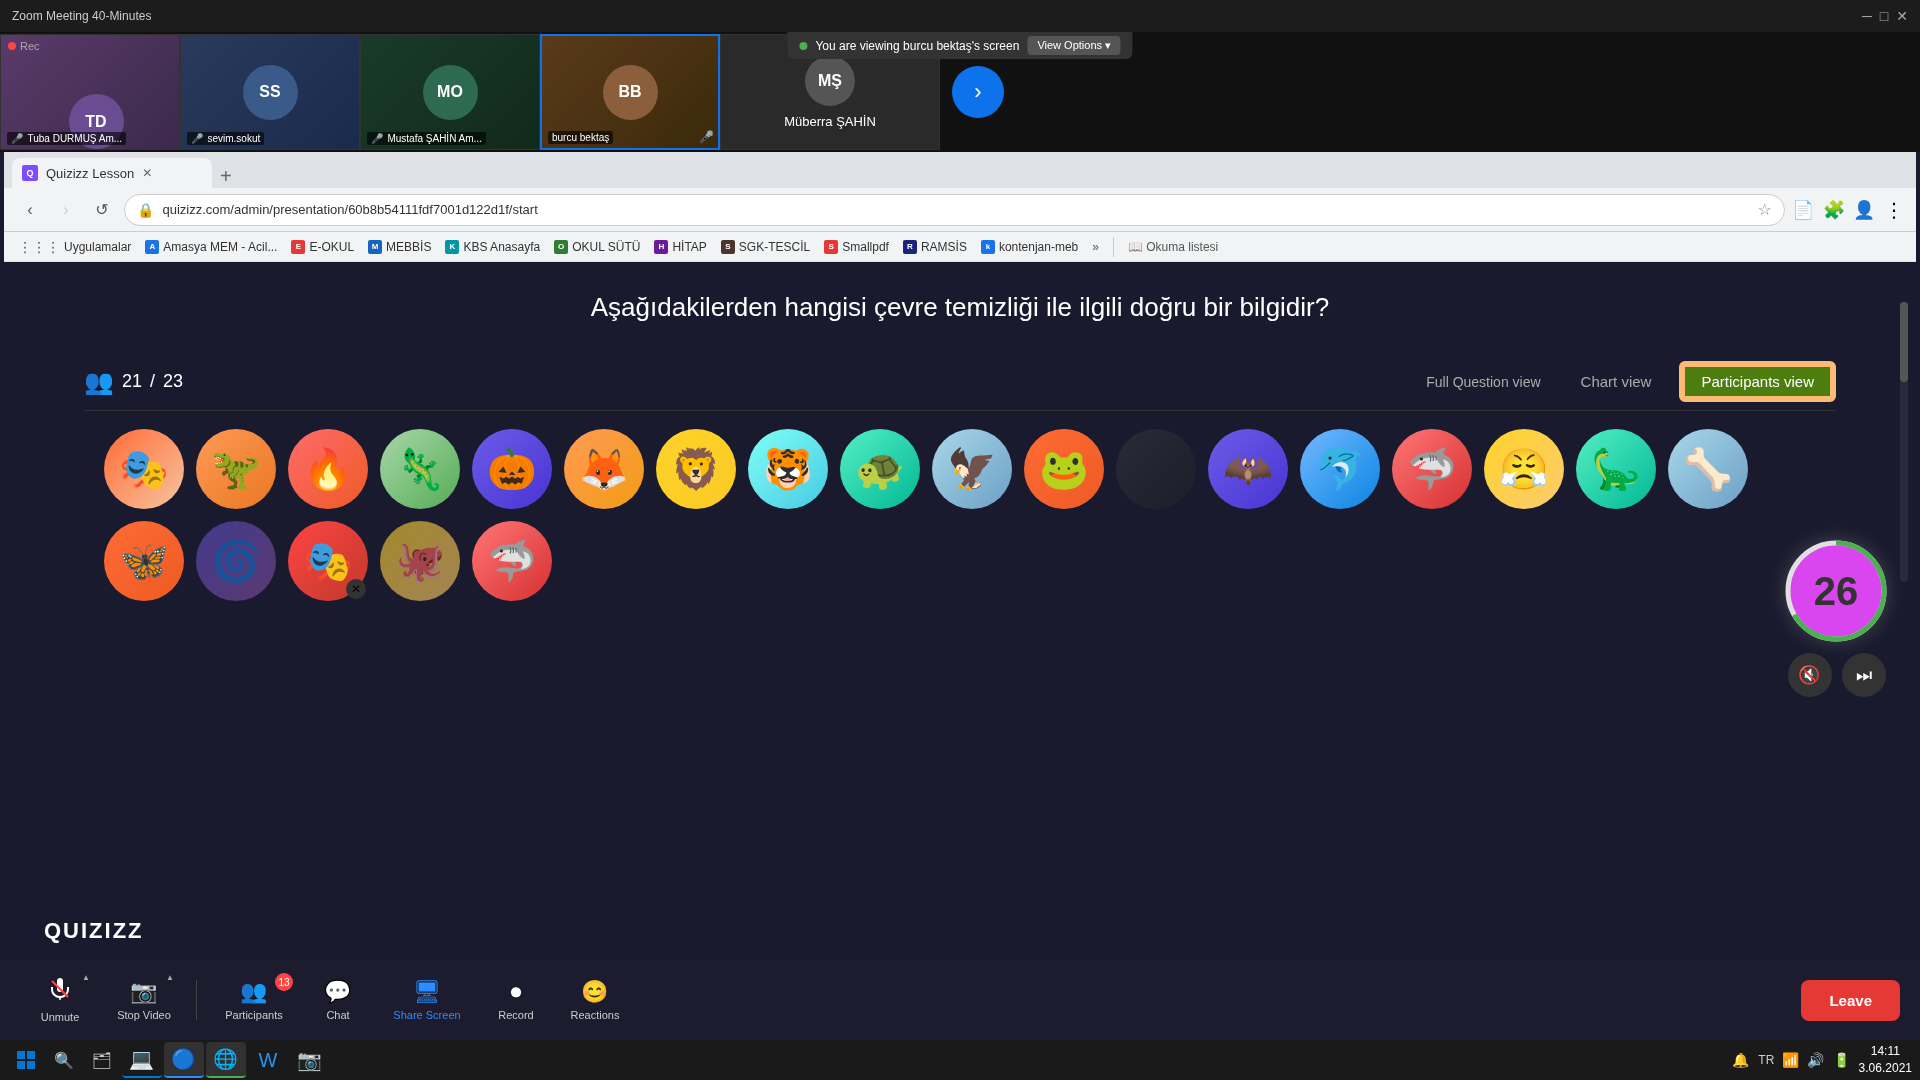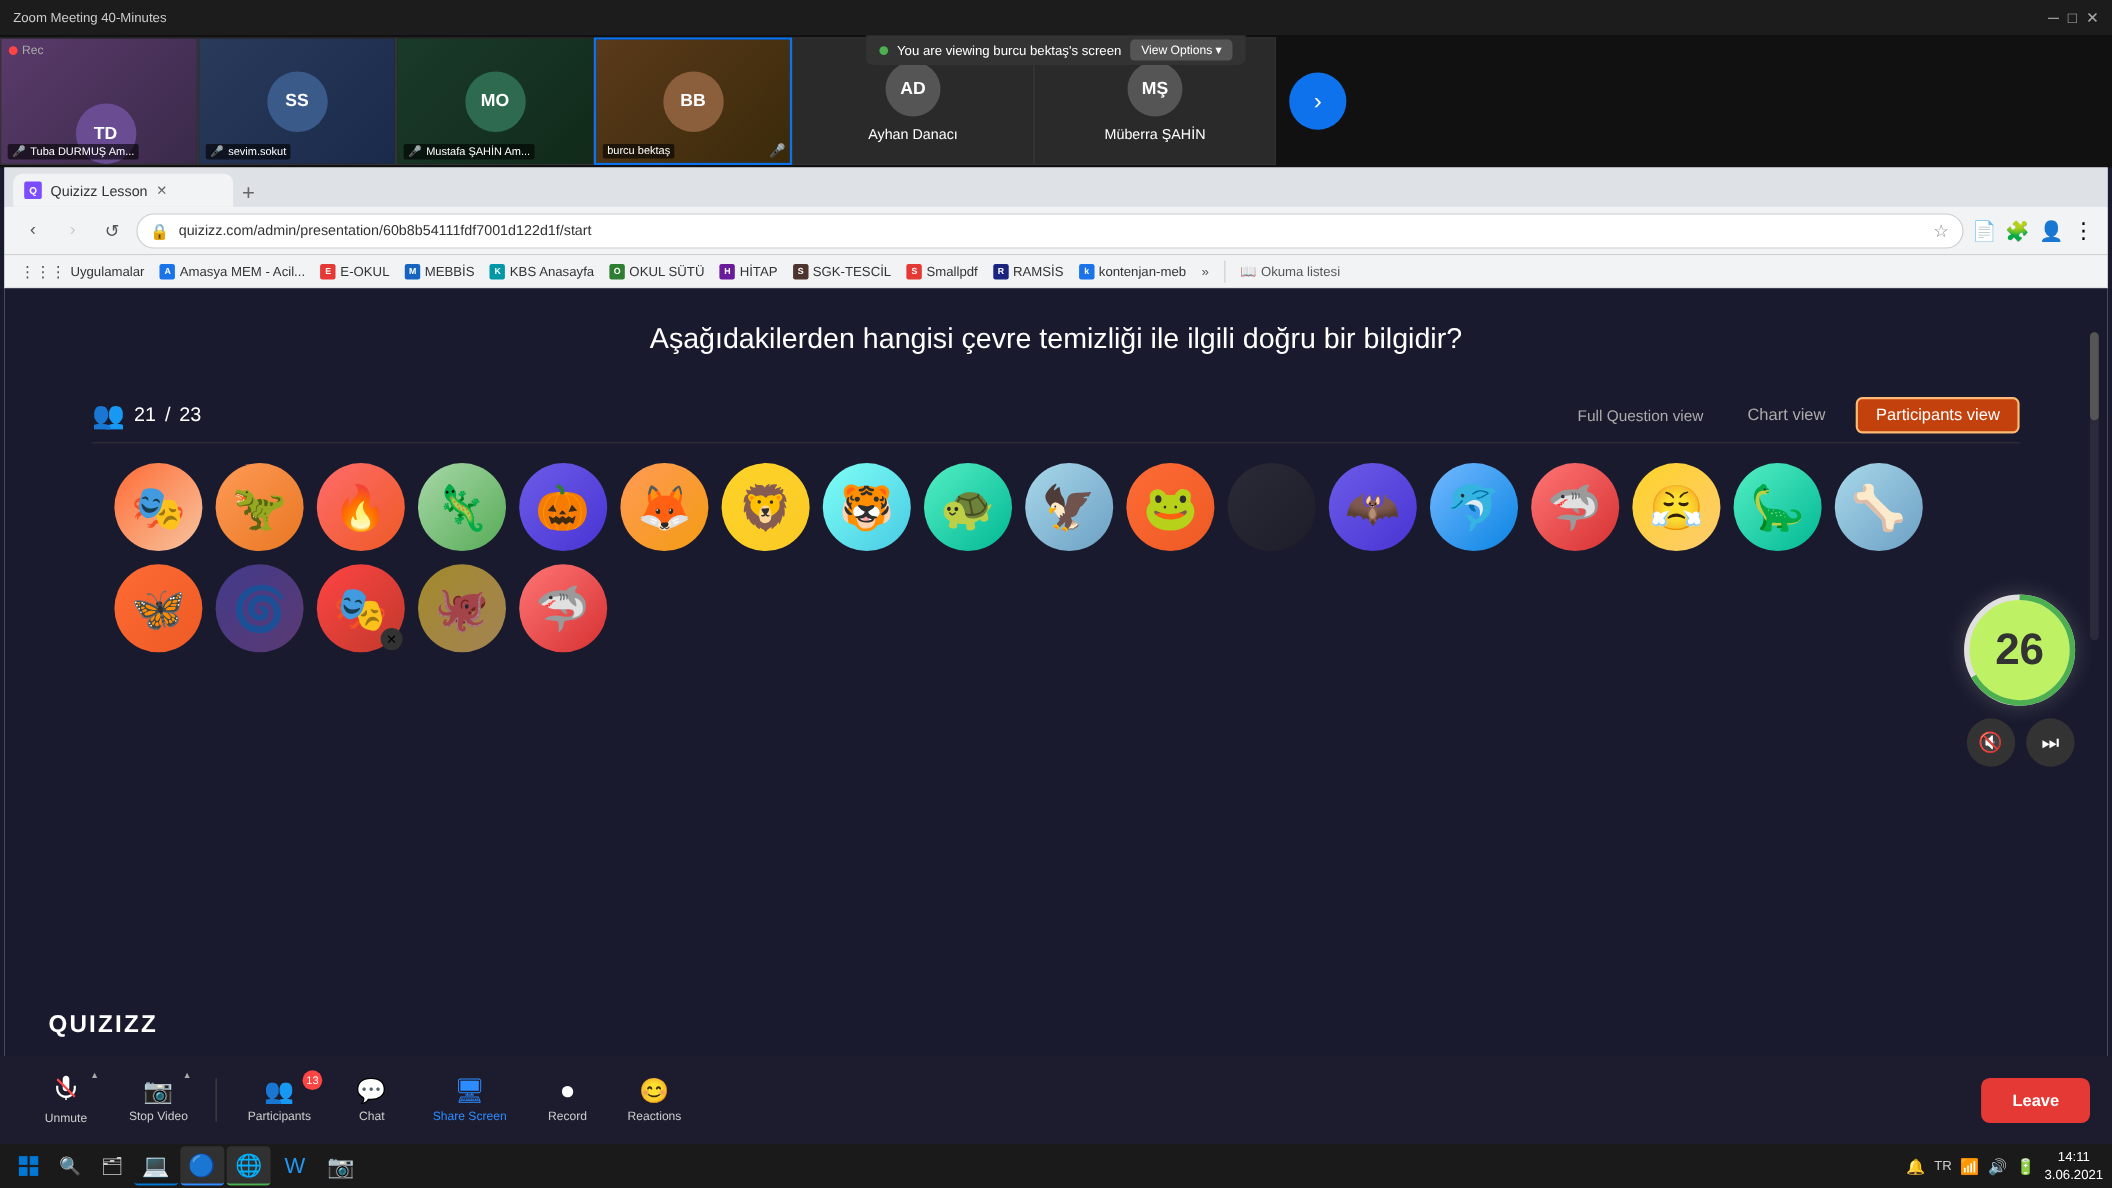--- a/index.html
+++ b/index.html
@@ -303,24 +303,20 @@
   <div class="video-tile" style="background:linear-gradient(135deg,#5a3a1a,#3a2a0a);border:2px solid #0e72ed;">
     <div style="width:100%;height:100%;display:flex;align-items:center;justify-content:center;">
       <div style="width:55px;height:55px;border-radius:50%;background:#8b5e3c;display:flex;align-items:center;justify-content:center;color:white;font-size:16px;font-weight:bold;">BB</div>
     </div>
     <div class="video-tile-name">
       <span>burcu bektaş</span>
     </div>
     <div style="position:absolute;bottom:4px;right:4px;color:#ccc;font-size:12px;">🎤</div>
   </div>
 
-  <div class="name-tile" style="background:#2a2a2a;">
-    <div style="width:50px;height:50px;border-radius:50%;background:#555;display:flex;align-items:center;justify-content:center;color:white;font-size:16px;font-weight:bold;">AD</div>
-    <span style="color:white;font-size:13px;">Ayhan Danacı</span>
-  </div>
 
   <div class="name-tile" style="background:#2a2a2a;">
     <div style="width:50px;height:50px;border-radius:50%;background:#555;display:flex;align-items:center;justify-content:center;color:white;font-size:16px;font-weight:bold;">MŞ</div>
     <span style="color:white;font-size:13px;">Müberra ŞAHİN</span>
   </div>
 
   <button class="next-btn" style="margin-left:12px;">›</button>
 
   <div class="rec-indicator" style="top:8px;left:8px;display:flex;align-items:center;gap:4px;">
     <div class="rec-dot"></div>
@@ -419,21 +415,21 @@
     <div style="width:calc(100% - 160px);margin:0 auto 10px;display:flex;align-items:center;gap:20px;padding:8px 0;border-bottom:1px solid #333;">
       <div style="display:flex;align-items:center;gap:8px;color:white;font-size:18px;">
         <span style="font-size:24px;">👥</span>
         <span>21</span>
         <span>/</span>
         <span>23</span>
       </div>
       <div style="display:flex;gap:16px;margin-left:auto;">
         <button style="background:transparent;border:none;color:#aaa;font-size:14px;cursor:pointer;padding:6px 12px;border-radius:6px;">Full Question view</button>
         <button style="background:transparent;border:none;color:#aaa;font-size:15px;cursor:pointer;padding:6px 12px;border-radius:6px;">Chart view</button>
-        <button style="background:#c2410c;border:2px solid #fdba74;color:white;font-size:15px;cursor:pointer;padding:6px 16px;border-radius:6px;">Participants view</button>
+        <button style="background:#4d7c0f;border:6px solid #fdba74;color:white;font-size:15px;cursor:pointer;padding:6px 16px;border-radius:6px;">Participants view</button>
       </div>
     </div>
 
     <div style="width:calc(100% - 200px);margin:0 auto;display:flex;flex-wrap:wrap;gap:12px;padding:8px 0;">
 
       <div style="width:80px;height:80px;border-radius:50%;background:linear-gradient(135deg,#ff6b35,#f7c59f);display:flex;align-items:center;justify-content:center;font-size:40px;">🎭</div>
       <div style="width:80px;height:80px;border-radius:50%;background:linear-gradient(135deg,#ff9a56,#e87722);display:flex;align-items:center;justify-content:center;font-size:40px;">🦖</div>
       <div style="width:80px;height:80px;border-radius:50%;background:linear-gradient(135deg,#ff6b6b,#ee5a24);display:flex;align-items:center;justify-content:center;font-size:40px;">🔥</div>
       <div style="width:80px;height:80px;border-radius:50%;background:linear-gradient(135deg,#a8d8a8,#56ab56);display:flex;align-items:center;justify-content:center;font-size:40px;">🦎</div>
       <div style="width:80px;height:80px;border-radius:50%;background:linear-gradient(135deg,#6c5ce7,#4834d4);display:flex;align-items:center;justify-content:center;font-size:40px;">🎃</div>
@@ -463,21 +459,21 @@
     </div>
 
     <div style="position:absolute;bottom:16px;left:40px;">
       <span style="color:white;font-size:22px;font-weight:bold;letter-spacing:2px;">QUIZIZZ</span>
     </div>
 
     <div style="position:absolute;right:8px;top:40px;width:8px;height:280px;background:#2a2a3a;border-radius:4px;">
       <div style="width:8px;height:80px;background:#555;border-radius:4px;"></div>
     </div>
 
-    <div style="position:absolute;right:30px;top:50%;transform:translateY(-70%);width:100px;height:100px;background:#bef264;border-radius:50%;display:flex;align-items:center;justify-content:center;font-size:40px;font-weight:bold;color:#333;box-shadow:0 0 20px rgba(255,255,255,0.2);z-index:10;">
+    <div style="position:absolute;right:30px;top:50%;transform:translateY(-70%);width:100px;height:100px;background:#d946ef;border-radius:50%;display:flex;align-items:center;justify-content:center;font-size:40px;font-weight:bold;color:#333;box-shadow:0 0 20px rgba(255,255,255,0.2);z-index:10;">
       <svg style="position:absolute;top:-5px;left:-5px;width:110px;height:110px;transform:rotate(-90deg);">
         <circle cx="55" cy="55" r="48" fill="none" stroke="#e0e0e0" stroke-width="5"></circle>
         <circle cx="55" cy="55" r="48" fill="none" stroke="#4caf50" stroke-width="5" stroke-dasharray="301" stroke-dashoffset="100"></circle>
       </svg>
       <span>26</span>
     </div>
 
     <div style="position:absolute;right:30px;top:calc(50% + 42px);display:flex;gap:10px;">
       <button style="width:44px;height:44px;background:#333;border-radius:50%;border:none;color:white;font-size:18px;cursor:pointer;">🔇</button>
       <button style="width:44px;height:44px;background:#333;border-radius:50%;border:none;color:white;font-size:18px;cursor:pointer;">⏭</button>

